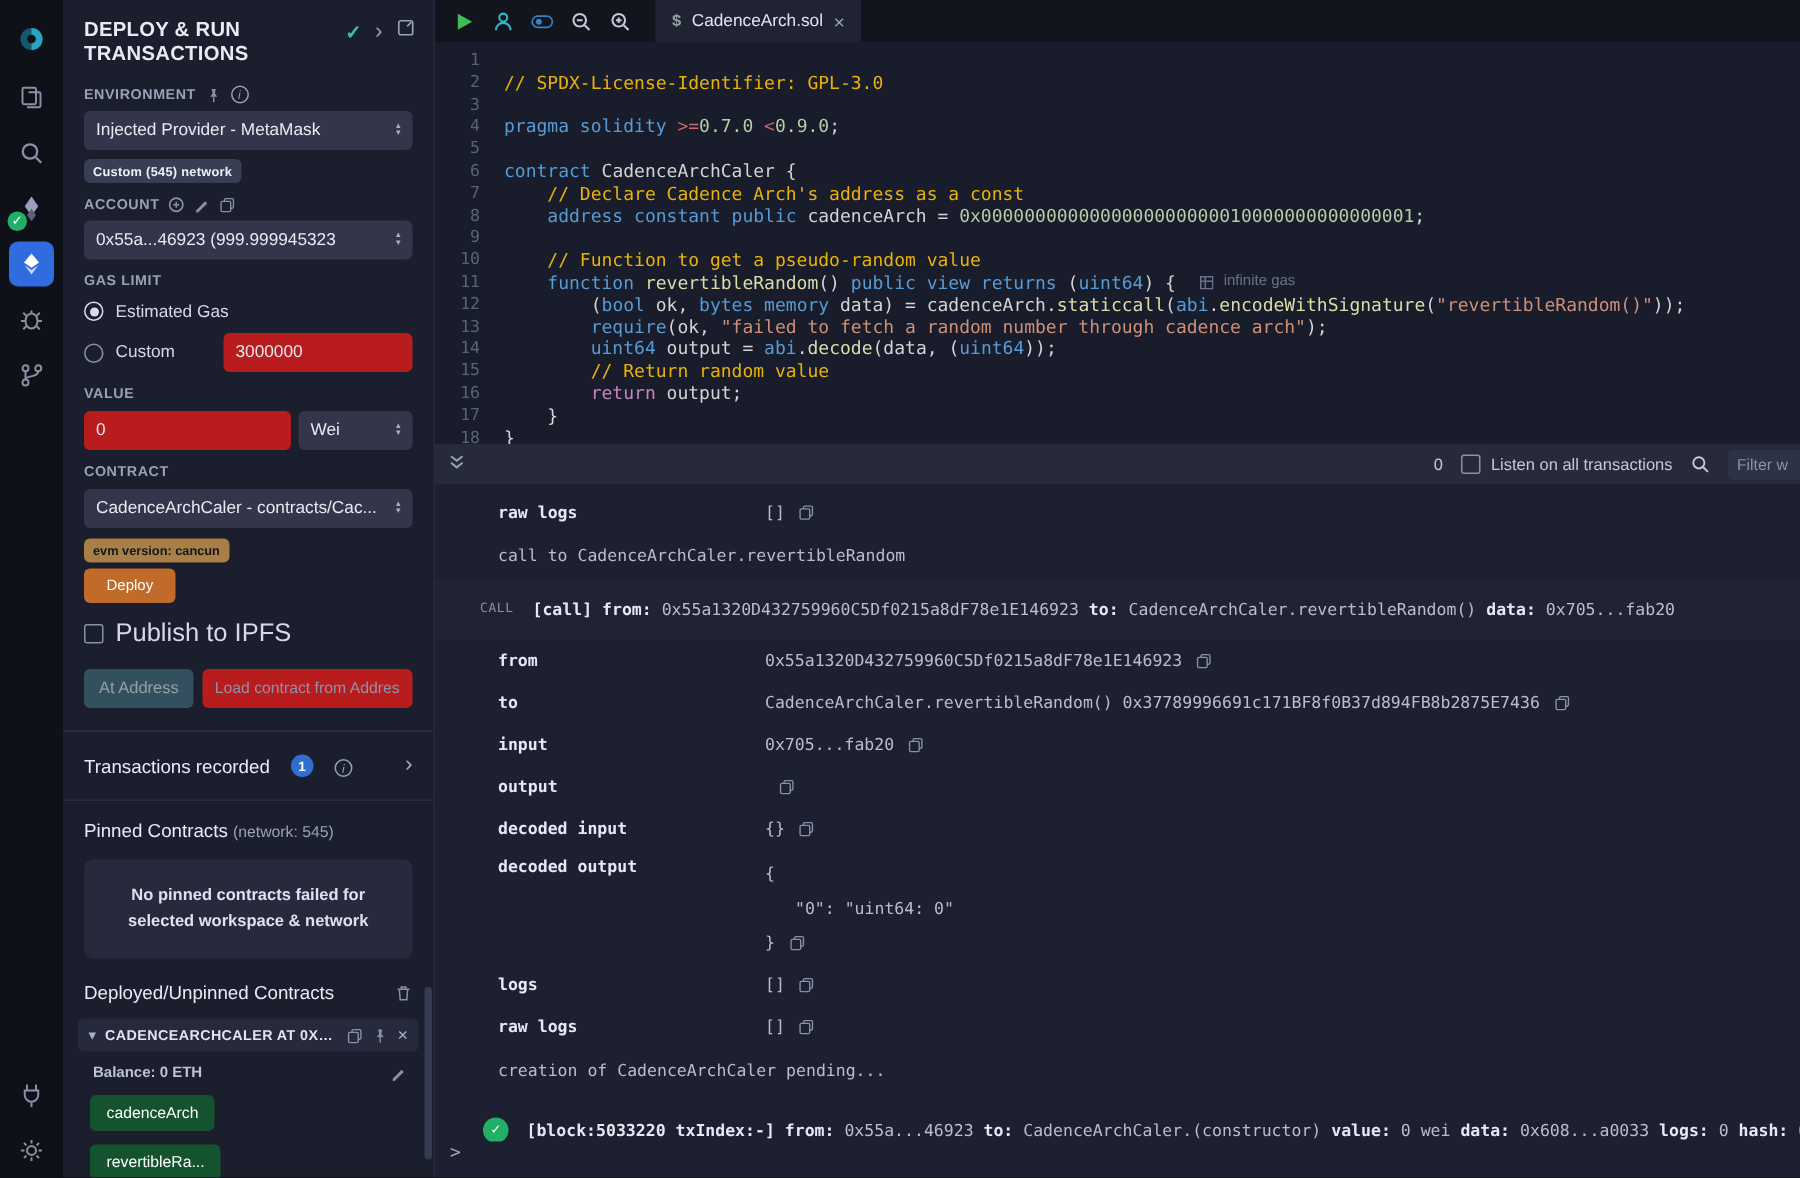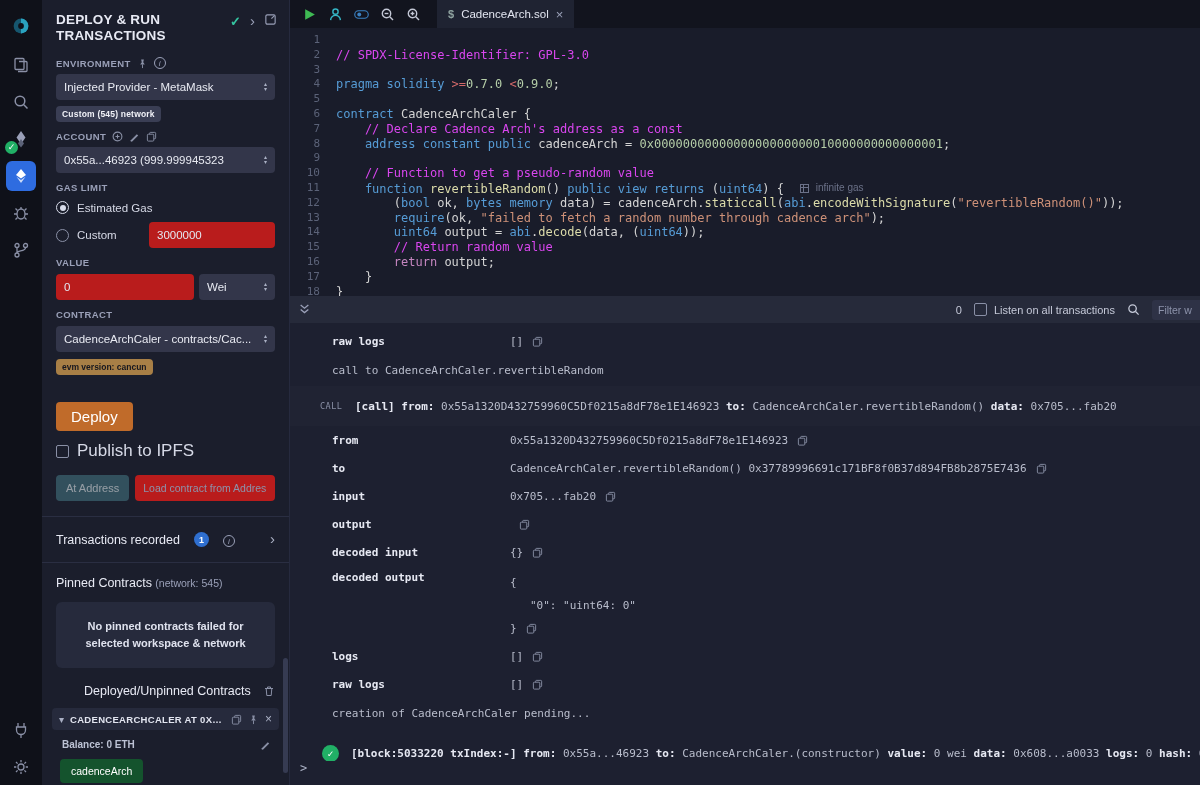--- a/index.html
+++ b/index.html
@@ -54,43 +54,43 @@
   .radio.checked::after { content:""; position:absolute; inset:2.5px; border-radius:50%; background:#d8dcea; }
   .txt-input { background:#b91c1c; border:none; outline:none; border-radius:4px; height:26px;
                color:#e4e7f1; font-size:11.5px; padding:0 8px; font-family:"Liberation Sans",sans-serif; }
   .gas-input { width:126px; margin-left:auto; }
   .value-row { display:flex; gap:5px; }
   .value-input { flex:1; min-width:0; }
   .unit-select { width:76px; flex:none; }
 
   .evm-badge { display:inline-block; margin-top:7px; background:#a87f46; border-radius:4px;
                color:#15161f; font-size:8.5px; font-weight:700; padding:3px 6px; }
-  .btn-deploy { display:inline-block; margin-top:27px; background:#c06b2a; color:#fff; border:none;
-                font-size:15px; padding:6px 15px; border-radius:4px; cursor:pointer;
+  .btn-deploy { display:inline-block; margin-top:4px; background:#c06b2a; color:#fff; border:none;
+                font-size:10px; padding:6px 15px; border-radius:4px; cursor:pointer;
                 font-family:"Liberation Sans",sans-serif; }
   .ipfs-row { display:flex; align-items:center; gap:8px; margin-top:10px; font-size:17px; color:#d6d9e6; }
   .checkbox { width:13px; height:13px; border:1.5px solid #8a90a6; border-radius:2px; flex:none; cursor:pointer; }
   .ataddr-row { display:flex; gap:6px; margin-top:14px; }
   .btn-ataddr { background:#41707c; opacity:.62; color:#e2ecef; border:none; border-radius:4px;
                 font-size:11px; padding:0 10px; height:26px; cursor:pointer;
                 font-family:"Liberation Sans",sans-serif; }
   .ataddr-input { flex:1; min-width:0; font-size:10.5px; }
   .ataddr-input::placeholder { color:#8d93ab; }
 
   .divider { height:1px; background:#2a2e42; margin-top:15px; }
   .tx-row { display:flex; align-items:flex-end; gap:14px; padding:13px 14px; font-size:12.5px; color:#e8eaf4; }
   .tx-badge { width:15px; height:15px; border-radius:50%; background:#2f6fd0; color:#fff; font-size:9px;
               font-weight:700; display:flex; align-items:center; justify-content:center; }
   .chev-right { margin-left:auto; color:#aab0c4; font-size:15px; }
 
   .pinned-title { padding:13px 14px 0; font-size:12.5px; color:#e8eaf4; }
   .pinned-net { font-size:10.5px; color:#9aa0b8; }
   .pinned-empty { margin:12px 14px 0; background:#262a3c; border-radius:6px; padding:16px 12px;
                   text-align:center; font-size:11px; font-weight:700; color:#dfe2ee; line-height:1.55; }
-  .deployed-title-row { display:flex; align-items:center; padding:16px 14px 0; font-size:12.5px; color:#e8eaf4;margin-left:28px; }
+  .deployed-title-row { display:flex; align-items:center; padding:16px 14px 0; font-size:12.5px; color:#e8eaf4; }
   .deployed-title-row .mini-icon { margin-left:auto; }
   .deployed-card { margin:10px 10px 0; }
   .contract-row { display:flex; align-items:center; gap:6px; background:#262a3c; border-radius:4px;
                   padding:4px 7px; }
   .contract-chev { color:#aab0c4; font-size:10px; }
   .contract-name { font-size:9.5px; font-weight:700; letter-spacing:.3px; color:#e2e5f0; flex:1;
                    overflow:hidden; white-space:nowrap; text-overflow:ellipsis; }
   .contract-row .mini-icon svg { width:11px; height:11px; }
   .contract-x { color:#aab0c4; font-size:12px; }
   .balance-row { display:flex; align-items:center; padding:9px 8px 0 10px; font-size:10px; font-weight:700; color:#bcc2d4; }
@@ -113,21 +113,21 @@
   .tab { margin-left:4px; background:#1f2332; display:flex; align-items:center; gap:7px; padding:0 11px;
          font-size:11.5px; color:#e2e5f0; cursor:pointer; }
   .tab-file-ico { color:#8fa3a0; font-size:11px; font-weight:700; }
   .tab-close { color:#9aa0b8; font-size:13px; }
 
   .editor { flex:1; overflow:hidden; padding-top:5px; font-family:"DejaVu Sans Mono",monospace;
             font-size:12px; line-height:14.8px; color:#d4d4d4; }
   .code-line { display:flex; height:14.8px; white-space:pre; }
   .ln { width:46px; flex:none; text-align:right; padding-right:16px; color:#5b6278; font-size:11px; }
   .code-text { white-space:pre; }
-  .tk-c { color:#d946ef;margin-top:48px; } .tk-k { color:#569cd6; } .tk-f { color:#dcdcaa; }
+  .tk-c { color:#eab308;margin-top:48px; } .tk-k { color:#569cd6; } .tk-f { color:#dcdcaa; }
   .tk-s { color:#ce9178; } .tk-n { color:#b5cea8; } .tk-o { color:#d16969; }
   .tk-p { color:#d4d4d4; } .tk-r { color:#c586c0; }
   .gas-hint { color:#6b7188; font-size:10px; margin-left:16px; display:inline-flex;
               align-items:center; gap:4px; font-family:"Liberation Sans",sans-serif; }
 
   
   .terminal { flex:1; min-height:0; display:flex; flex-direction:column; background:#1d2030; }
   .terminal-header { height:27px; flex:none; background:#262a3a; display:flex; align-items:center;
                      padding-left:9px; color:#9aa0b8; }
   .term-right { margin-left:auto; display:flex; align-items:center; gap:12px; }

